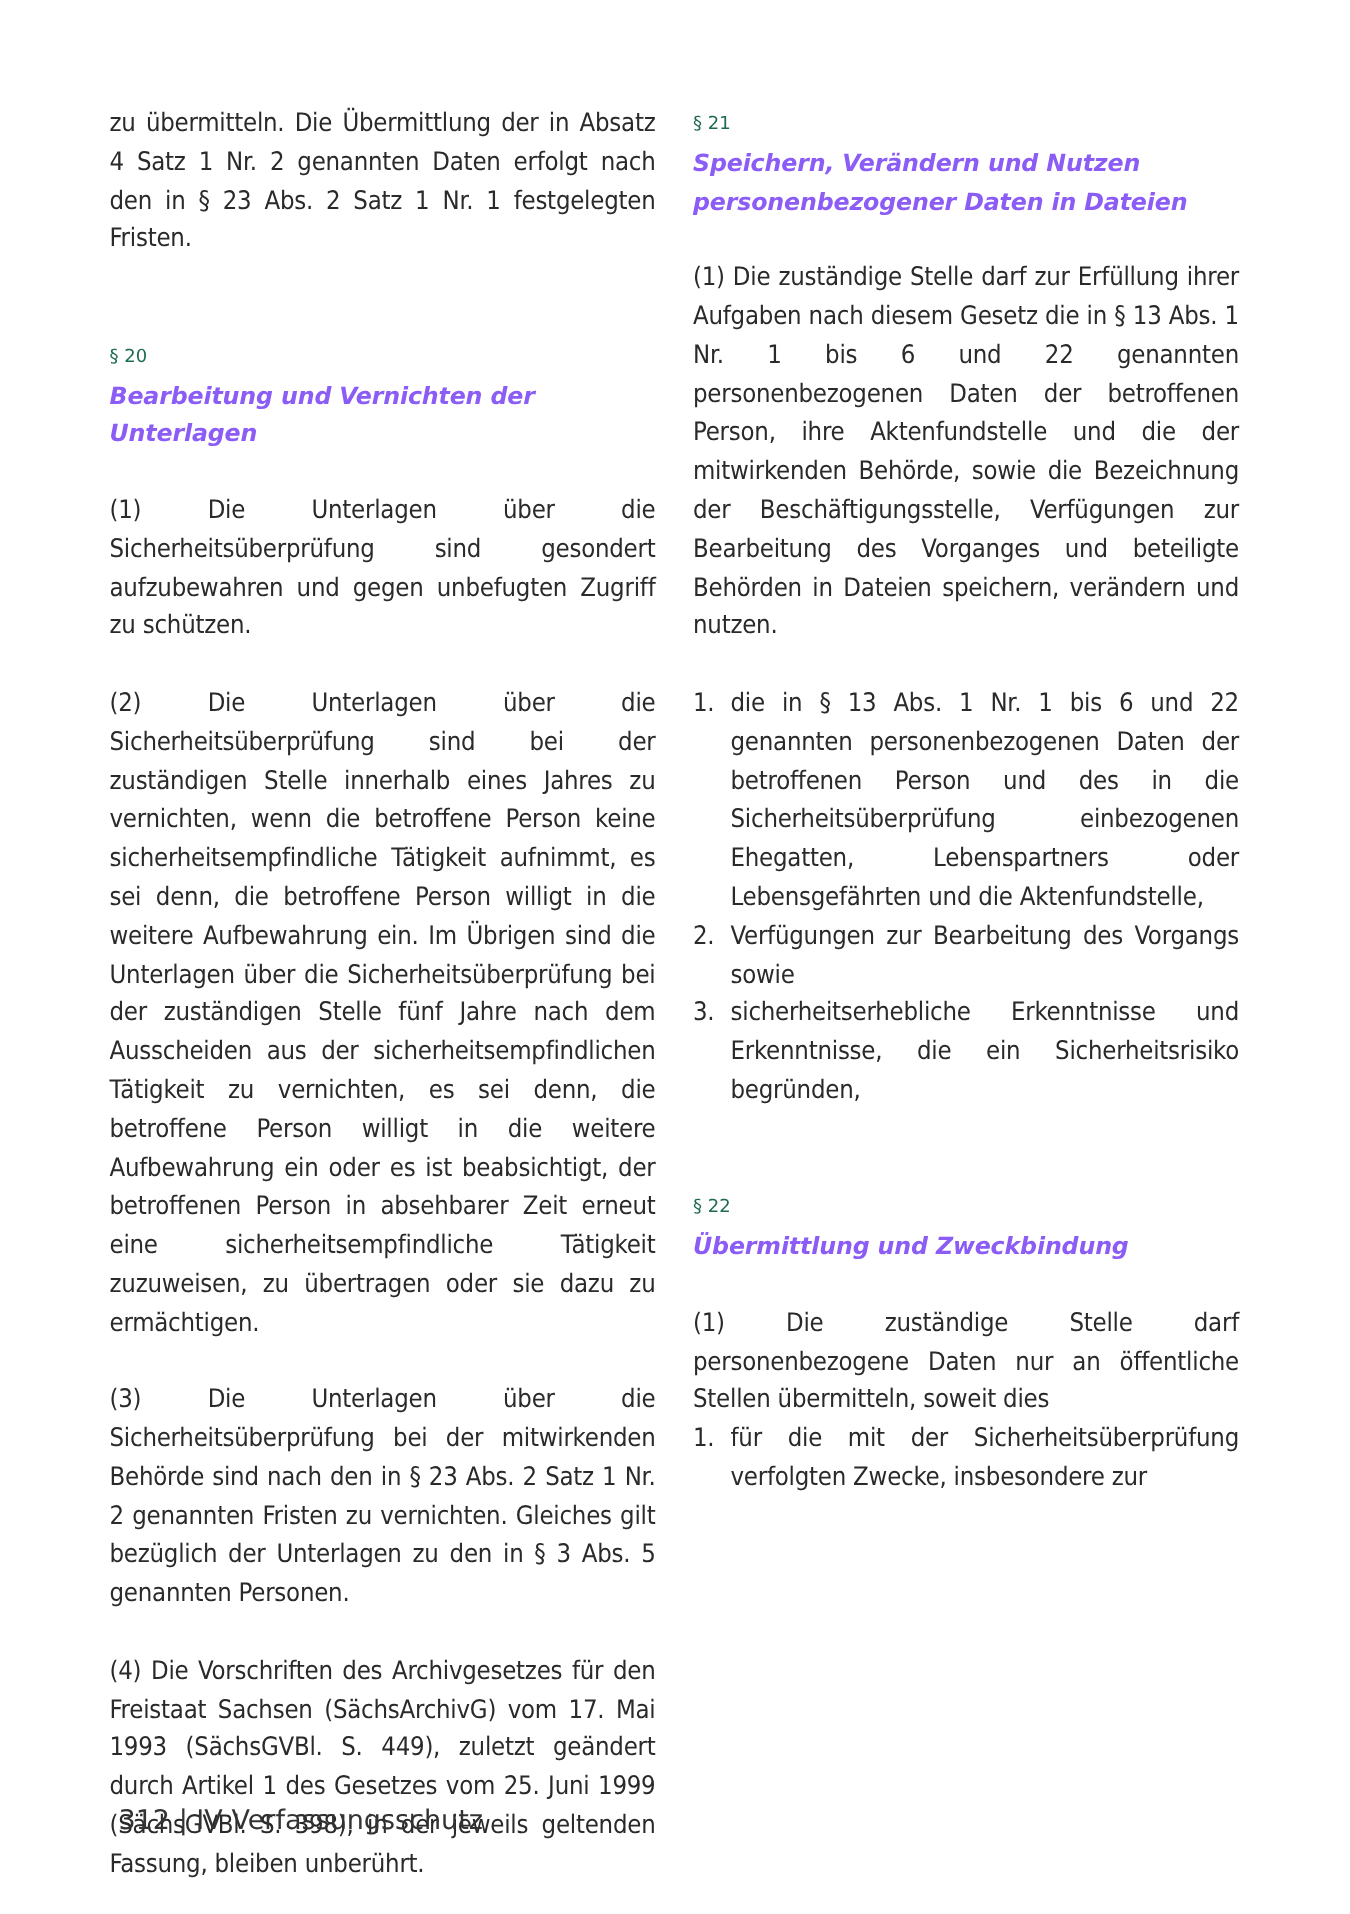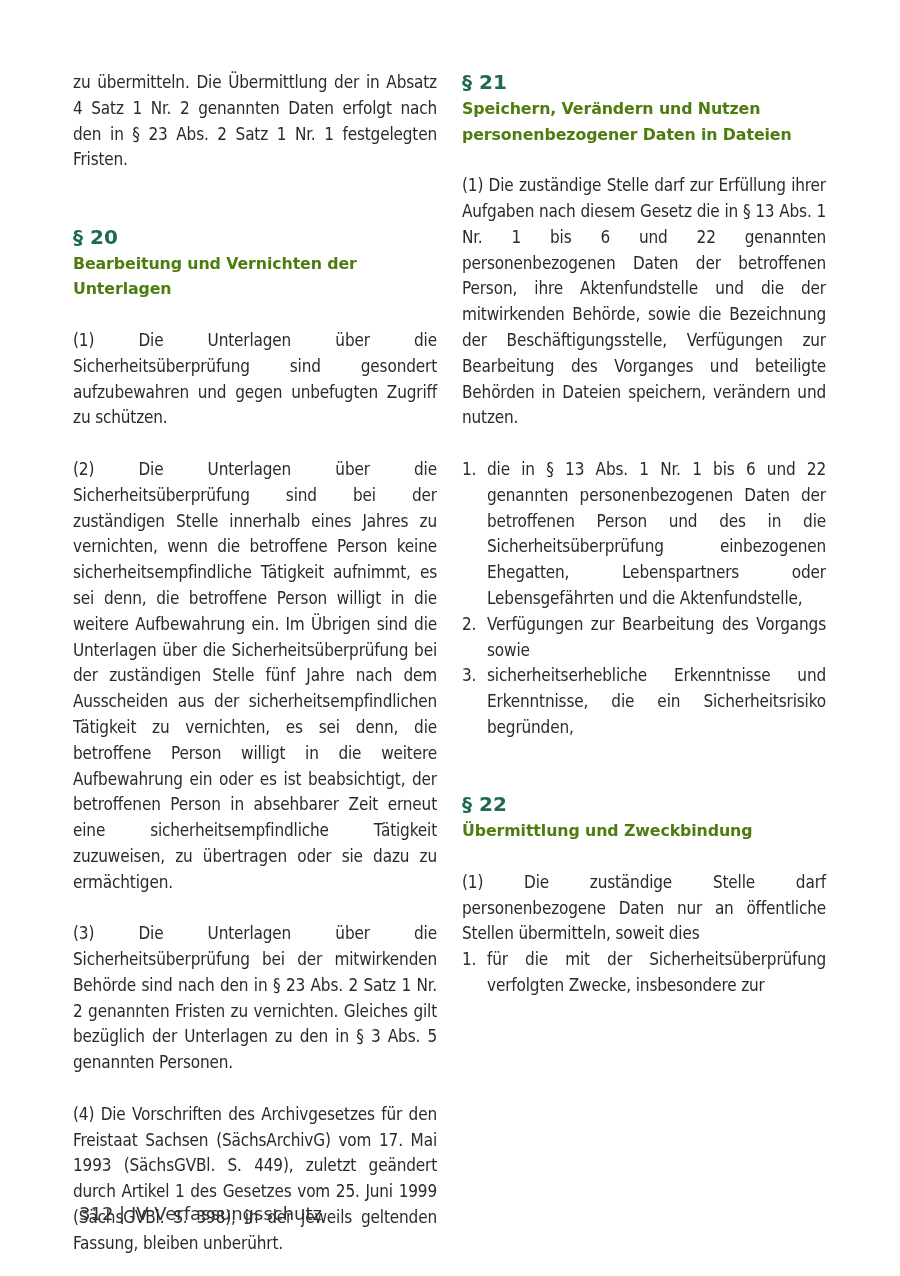--- a/index.html
+++ b/index.html
@@ -4,22 +4,22 @@
 <style>
   html, body { margin: 0; padding: 0; background: #ffffff; }
   body { width: 900px; height: 1276px; position: relative; overflow: hidden;
          font-family: "DejaVu Sans", sans-serif; color: #2a2a2a; }
   .col { position: absolute; top: 70px; width: 364px; }
   .col.left { left: 73px; }
   .col.right { left: 462px; }
   p, li { font-size: 17px; line-height: 25.8px; margin: 0; text-align: justify;
           letter-spacing: -0.15px; font-stretch: condensed; }
   .block { margin-bottom: 25.8px; }
-  .sec-num { font-size: 20px; line-height: 25.8px; font-weight: bold; color: #1f6b52; margin: 0; }
-  .sec-title { font-size: 15.8px; line-height: 25.8px; font-weight: bold; color: #4d7c0f; margin: 0 0 25.8px 0; letter-spacing: -0.1px; }
+  .sec-num { font-size: 12px; line-height: 25.8px; font-weight: normal; color: #1f6b52; margin: 0; }
+  .sec-title { font-size: 15.8px; line-height: 25.8px; font-weight: bold; color: #8b5cf6; margin: 0 0 25.8px 0; letter-spacing: -0.1px; font-style: italic; }
   ol { margin: 0; padding: 0; list-style: none; }
   ol li { position: relative; padding-left: 25px; }
   ol li .num { position: absolute; left: 0; top: 0; }
   .footer { position: absolute; left: 79px; top: 1203px; font-size: 18px; color: #333; }
 </style>
 </head>
 <body>
 
 <div class="col left">
   <p class="block">zu übermitteln. Die Übermittlung der in Absatz 4 Satz 1 Nr. 2 genannten Daten erfolgt nach den in § 23 Abs. 2 Satz 1 Nr. 1 festgelegten Fristen.</p>

